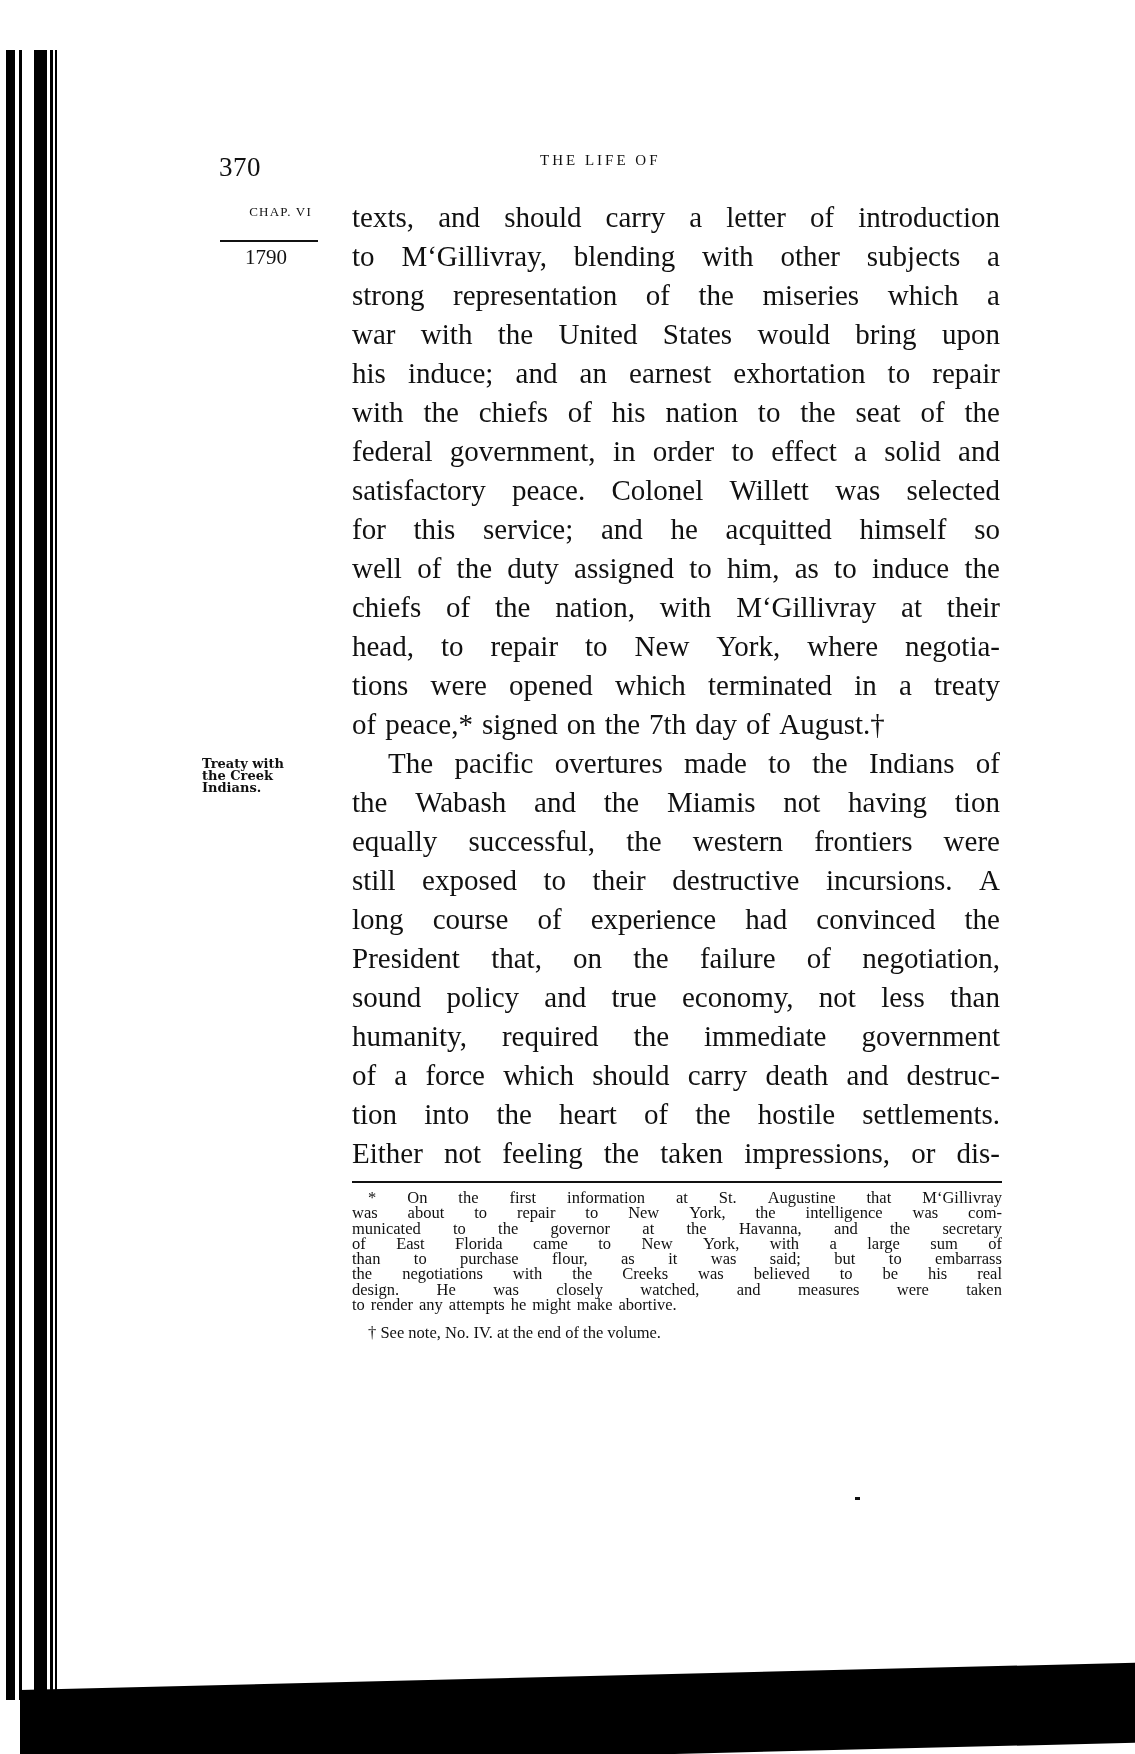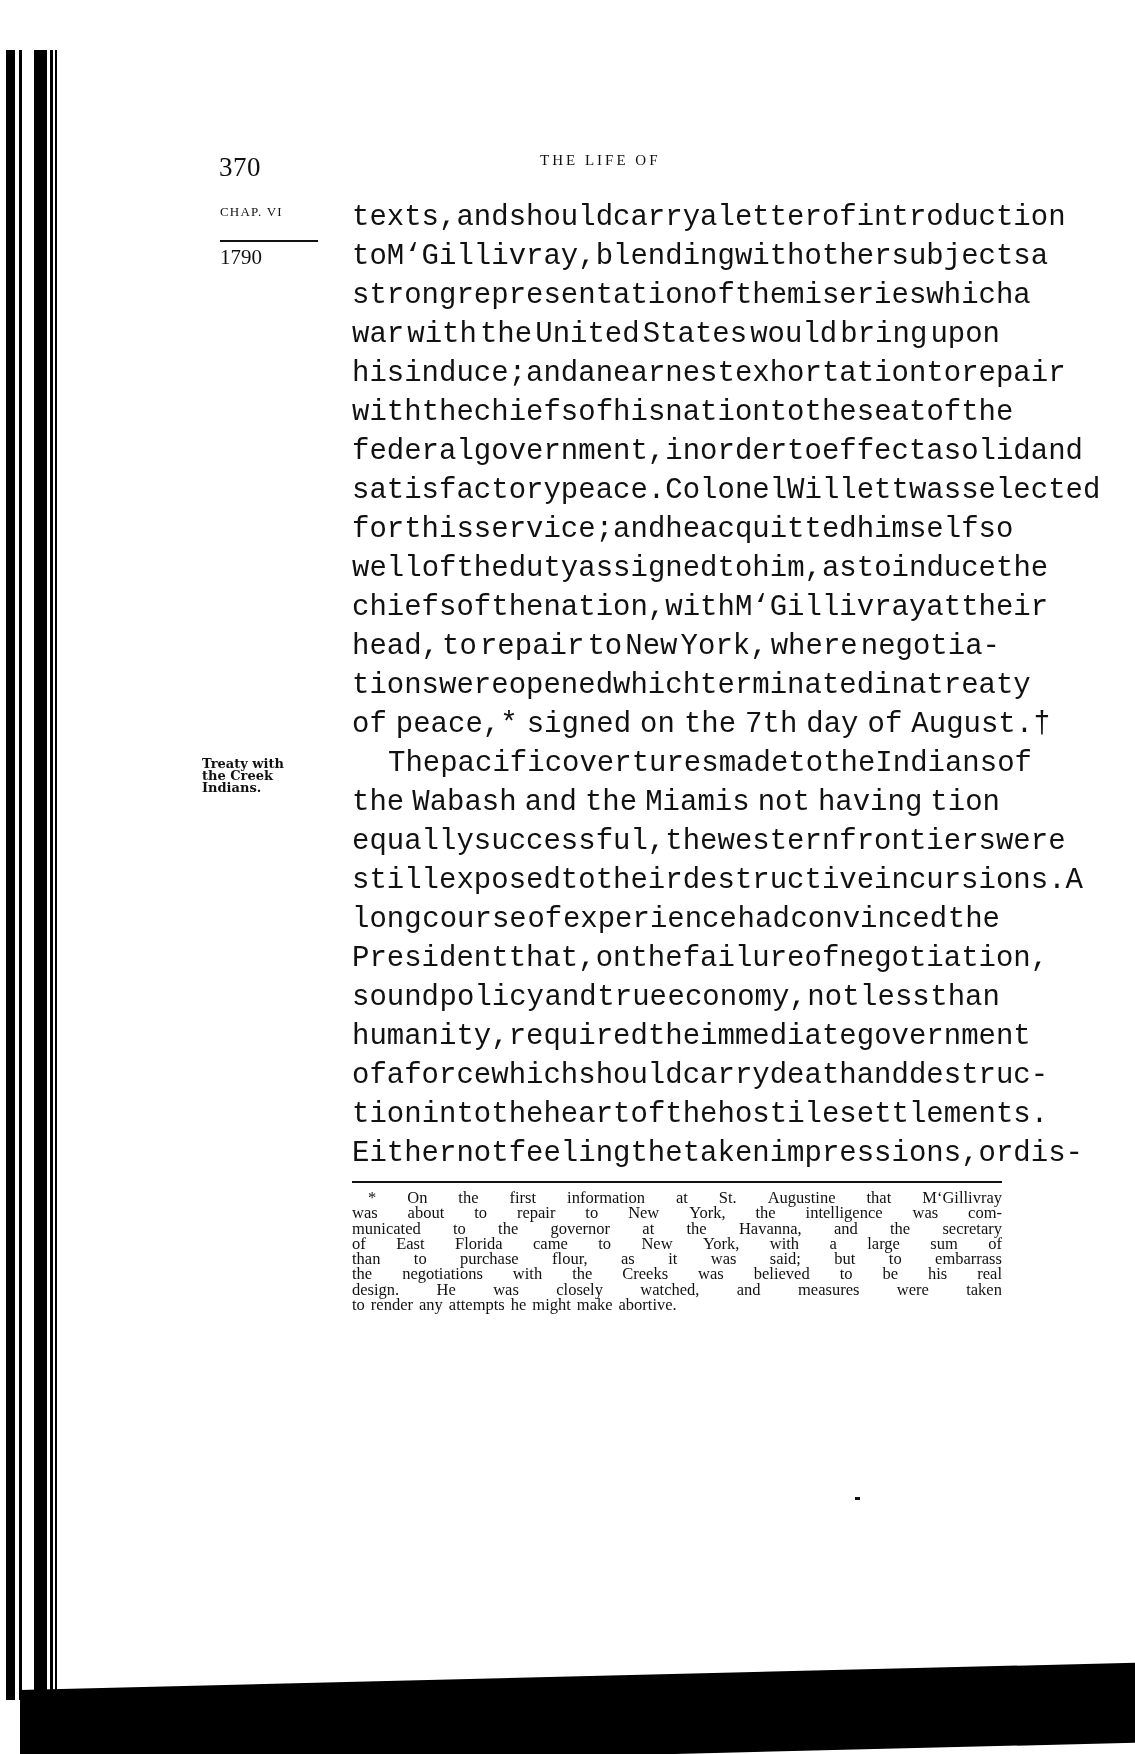--- a/index.html
+++ b/index.html
@@ -10,27 +10,27 @@
   }
   .binding { position:absolute; left:0; top:50px; width:62px; height:1650px; }
   .binding .s { position:absolute; top:0; bottom:0; background:#000; }
   .bottom-band {
     position:absolute; left:20px; right:0; top:1690px; height:80px; background:#000;
     transform:skewY(-1.4deg); transform-origin:left top;
   }
   .page-number { position:absolute; left:219px; top:152px; font-size:27px; letter-spacing:0.5px; }
   .running-head { position:absolute; left:540px; top:152px; width:240px; 
     font-size:15px; letter-spacing:3px; text-transform:uppercase; }
-  .margin-chap { position:absolute; left:220px; top:204px; width:92px; text-align:left;
+  .margin-chap { position:absolute; left:220px; top:204px; width:92px; text-align:right;
     font-size:13px; letter-spacing:1.2px; }
   .margin-rule { position:absolute; left:220px; top:240px; width:98px; height:2px; background:#111; }
-  .margin-year { position:absolute; left:220px; top:245px; width:92px; text-align:left; font-size:21px; }
+  .margin-year { position:absolute; left:220px; top:245px; width:92px; text-align:center; font-size:21px; }
   .margin-note { position:absolute; left:202px; top:758px; width:110px; font-size:13px; line-height:12px;
     font-family:"DejaVu Serif",serif; font-weight:bold; }
-  .body-text { position:absolute; left:352px; top:198px; width:648px;font-family:Liberation Mono, monospace; }
+  .body-text { position:absolute; left:352px; top:198px; width:648px; }
   .body-line { height:39px; line-height:39px; font-size:29px; text-align:justify; text-align-last:justify;
     white-space:nowrap; display:flex; justify-content:space-between; }
   .body-line.last-short { justify-content:flex-start; gap:9px; }
   .body-line.indent { padding-left:36px; }
   .body-line span.w { display:inline-block; }
   .fn-rule { position:absolute; left:352px; top:1181px; width:650px; height:2px; background:#111; }
   .footnotes { position:absolute; left:352px; top:1190px; width:650px;
     font-family:"Liberation Serif",serif; font-size:16.5px; line-height:15.3px; }
   .fn-line { display:flex; justify-content:space-between; white-space:nowrap; }
   .fn-line.short { justify-content:flex-start; gap:6px; }
@@ -407,15 +407,16 @@
       <span class="w">to</span>
       <span class="w">render</span>
       <span class="w">any</span>
       <span class="w">attempts</span>
       <span class="w">he</span>
       <span class="w">might</span>
       <span class="w">make</span>
       <span class="w">abortive.</span>
     </div>
     <div class="fn-gap"></div>
+    <div class="fn-line short indent">† See note, No. IV. at the end of the volume.</div>
   </div>
 
 <div class="stray-dot"></div>
 
 </body></html>

